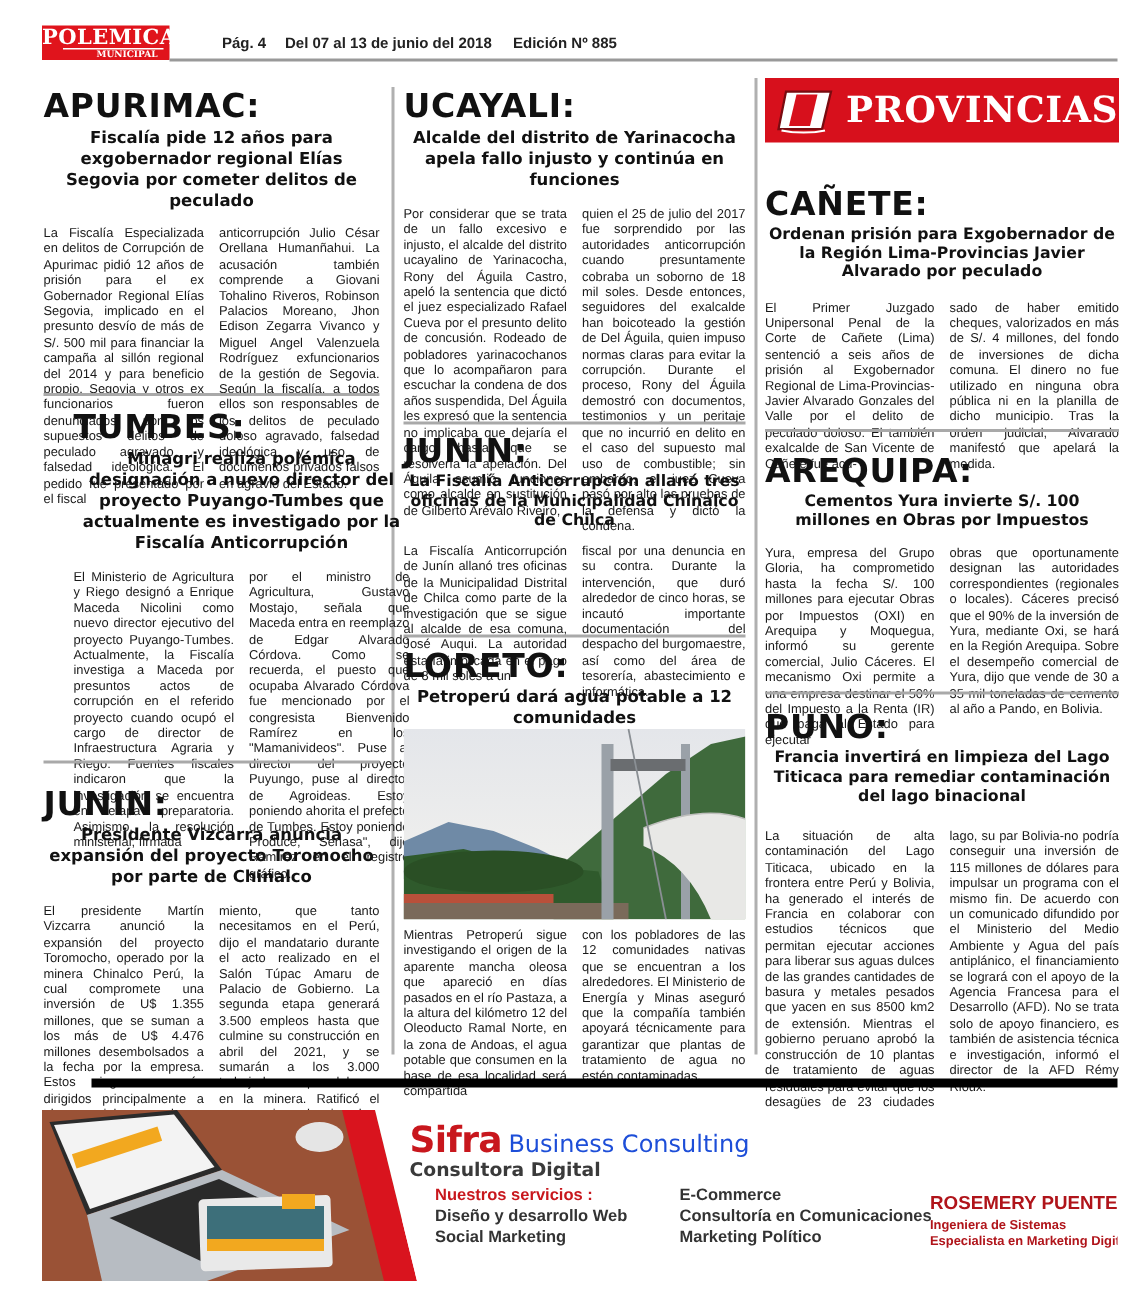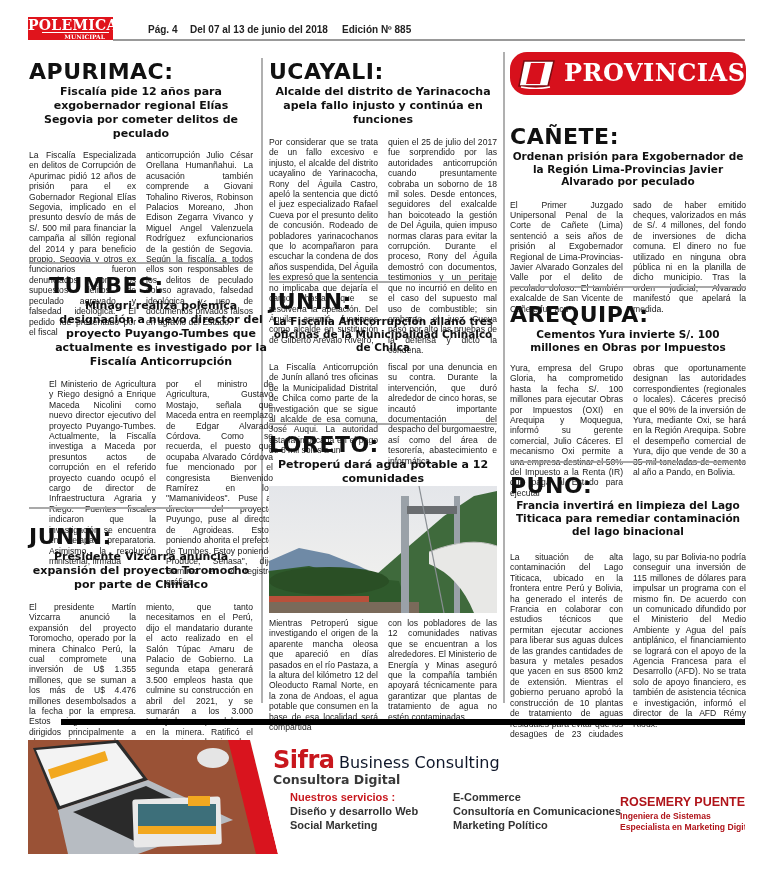--- a/index.html
+++ b/index.html
@@ -16,34 +16,34 @@
   .col-divider { position: absolute; width: 2px; background: #b0b0b0; }
 
   .article { position: absolute; }
   .region { font-weight: bold; font-size: 22px; line-height: 24px; letter-spacing: 0.5px; color: #111; font-family: "DejaVu Sans", sans-serif; }
   .headline { font-weight: bold; font-size: 11px; line-height: 14px; text-align: center; color: #111; font-family: "DejaVu Sans", sans-serif; margin-top: 1px; }
   .body2 { display: flex; gap: 10px; margin-top: 8px; }
   .body2 p { flex: 1; font-size: 8.6px; line-height: 10.4px; text-align: justify; color: #1a1a1a; }
 
   .hrule { position: absolute; height: 2px; background: #a9a9a9; }
 
-  .provincias { position: absolute; left: 510px; top: 52px; width: 236px; height: 43px; background: #d7101c; border-radius: 17px; }
+  .provincias { position: absolute; left: 510px; top: 52px; width: 236px; height: 43px; background: #d7101c; }
   .prov-flag { position: absolute; left: 8px; top: 6px; width: 40px; height: 31px; }
   .prov-text { position: absolute; left: 54px; top: 6px; font-family: "DejaVu Serif", serif; font-weight: bold; font-size: 24px; line-height: 30px; color: #fff; letter-spacing: 0.5px; }
 
   .photo { position: absolute; left: 269px; top: 486px; width: 228px; height: 127px; overflow: hidden; }
 
   .aviso-label { position: absolute; left: 28px; top: 719px; font-size: 9px; font-weight: bold; color: #111; margin-top: 36px; }
   .aviso-bar { position: absolute; left: 61px; top: 719px; width: 684px; height: 6px; background: #000; }
 
   .ad { position: absolute; left: 28px; top: 740px; width: 717px; height: 114px; background: #fff; overflow: hidden; }
   .ad-img { position: absolute; left: 0; top: 0; width: 240px; height: 114px; }
   .ad-brand { position: absolute; left: 245px; top: 6px; white-space: nowrap; }
   .ad-brand .sifra { font-family: "DejaVu Sans", sans-serif; font-weight: bold; font-size: 24px; color: #c8171d; letter-spacing: -0.5px; }
-  .ad-brand .bc { font-family: "DejaVu Sans", sans-serif; font-size: 16px; color: #0f172a; }
+  .ad-brand .bc { font-family: "DejaVu Sans", sans-serif; font-size: 16px; color: #1d4ed8; }
   .ad-sub { position: absolute; left: 245px; top: 32px; font-family: "DejaVu Sans", sans-serif; font-weight: bold; font-size: 12.5px; color: #3a3a3a; }
   .ad-svc-title { position: absolute; left: 262px; top: 51px; font-family: "Liberation Sans", sans-serif; font-weight: bold; font-size: 11px; color: #c8171d; }
   .ad-svc { position: absolute; font-family: "Liberation Sans", sans-serif; font-weight: bold; font-size: 11px; line-height: 14px; color: #333; white-space: nowrap; }
   .ad-quote { position: absolute; left: 490px; top: 12px; width: 222px; text-align: center; font-style: italic; font-weight: bold; font-size: 10.5px; line-height: 13px; color: #b0141a; }
   .ad-name { position: absolute; left: 592px; top: 55px; font-weight: bold; font-size: 12.5px; color: #b0141a; white-space: nowrap; }
   .ad-role { position: absolute; left: 592px; font-weight: bold; font-size: 8.6px; color: #b0141a; white-space: nowrap; }
   .ad-bar { position: absolute; left: 240px; top: 97px; width: 477px; height: 17px; background: #d9141e; }
   .ad-bar-item { position: absolute; top: 1px; font-weight: bold; font-size: 11px; color: #fff; white-space: nowrap; line-height: 15px; }
   .ad-diag { position: absolute; left: 200px; top: 0; width: 60px; height: 114px; }
 </style>

